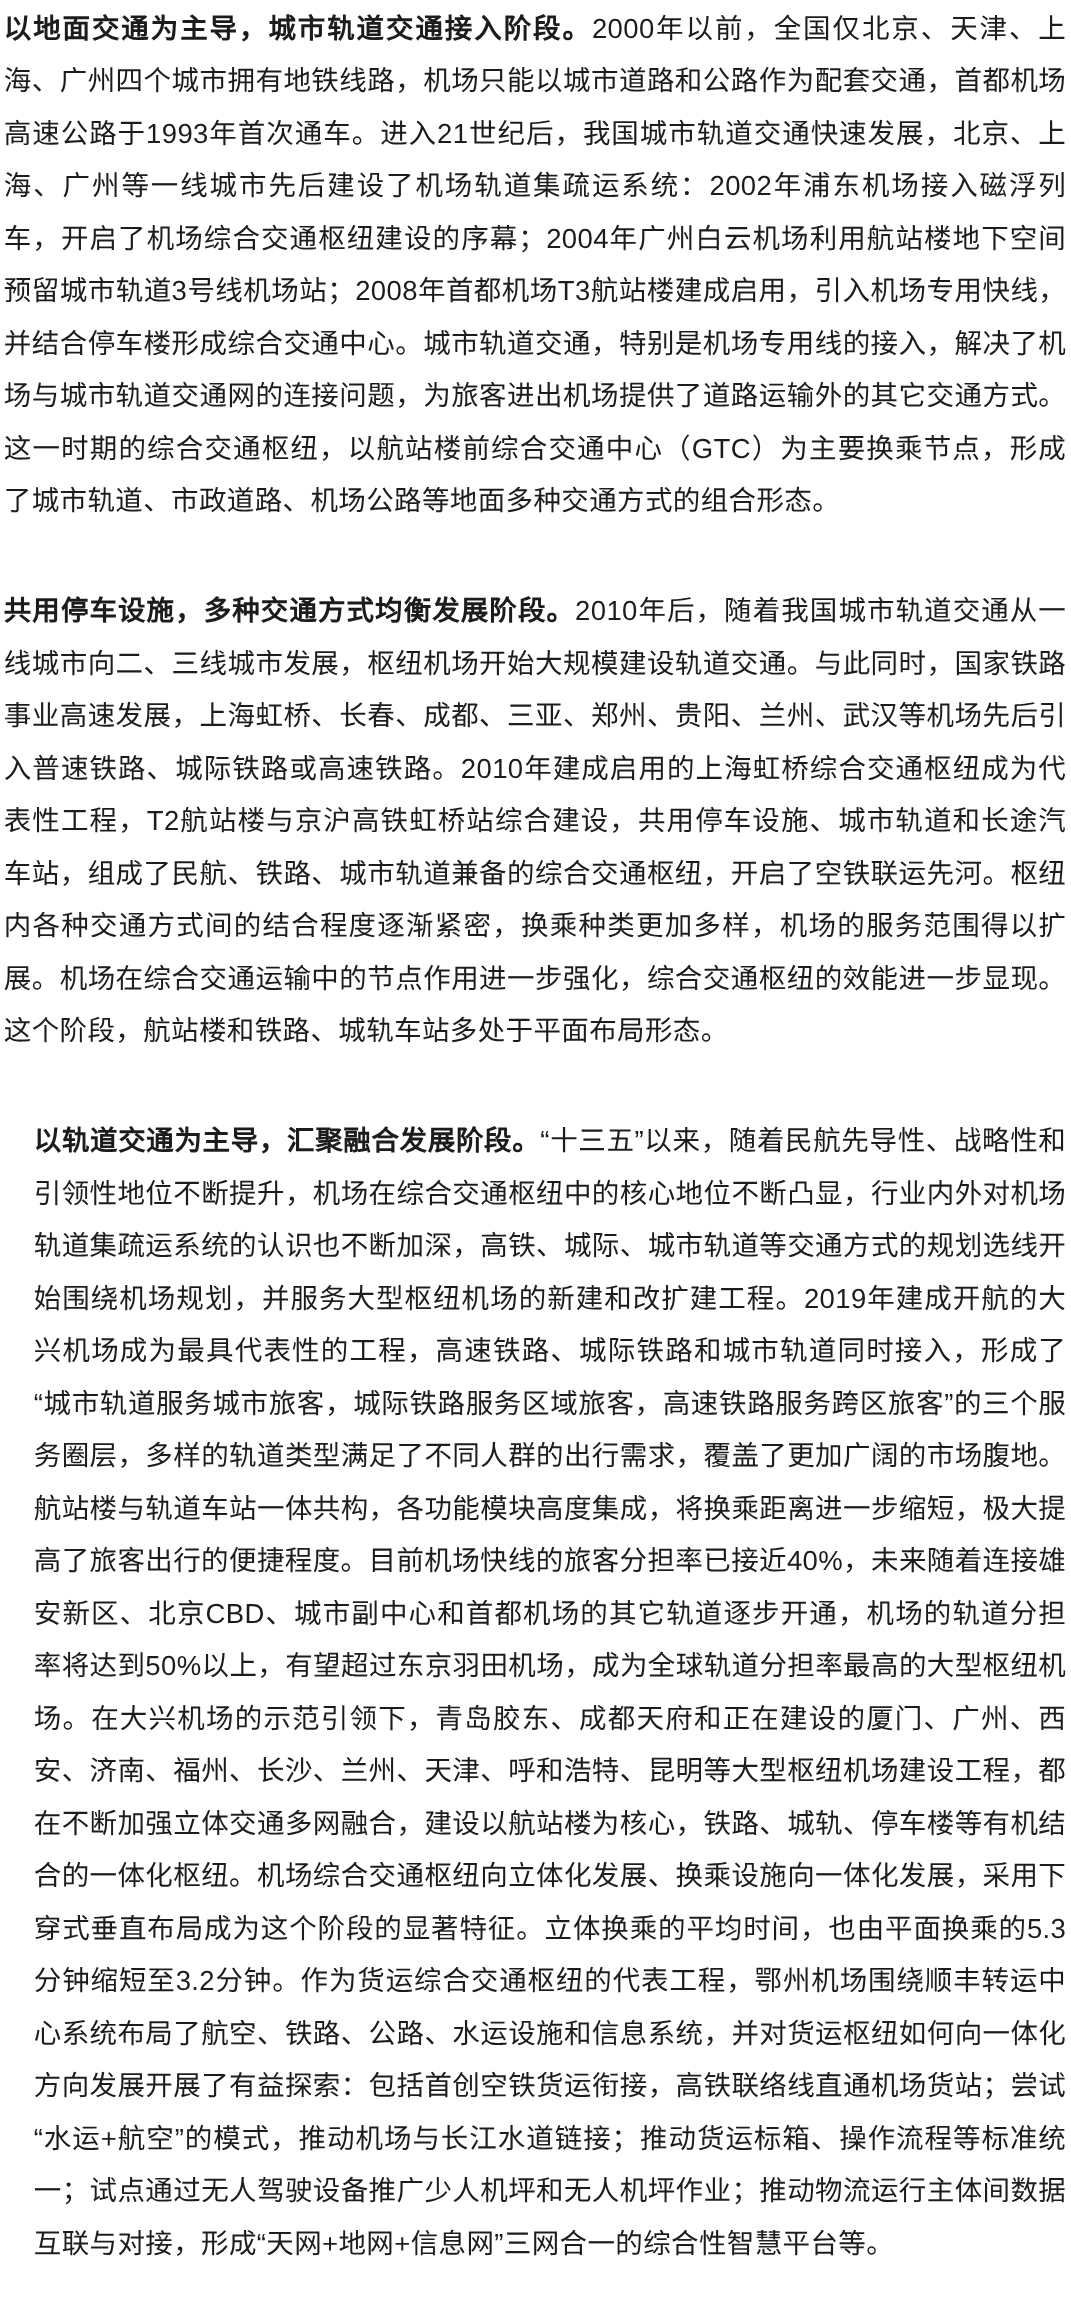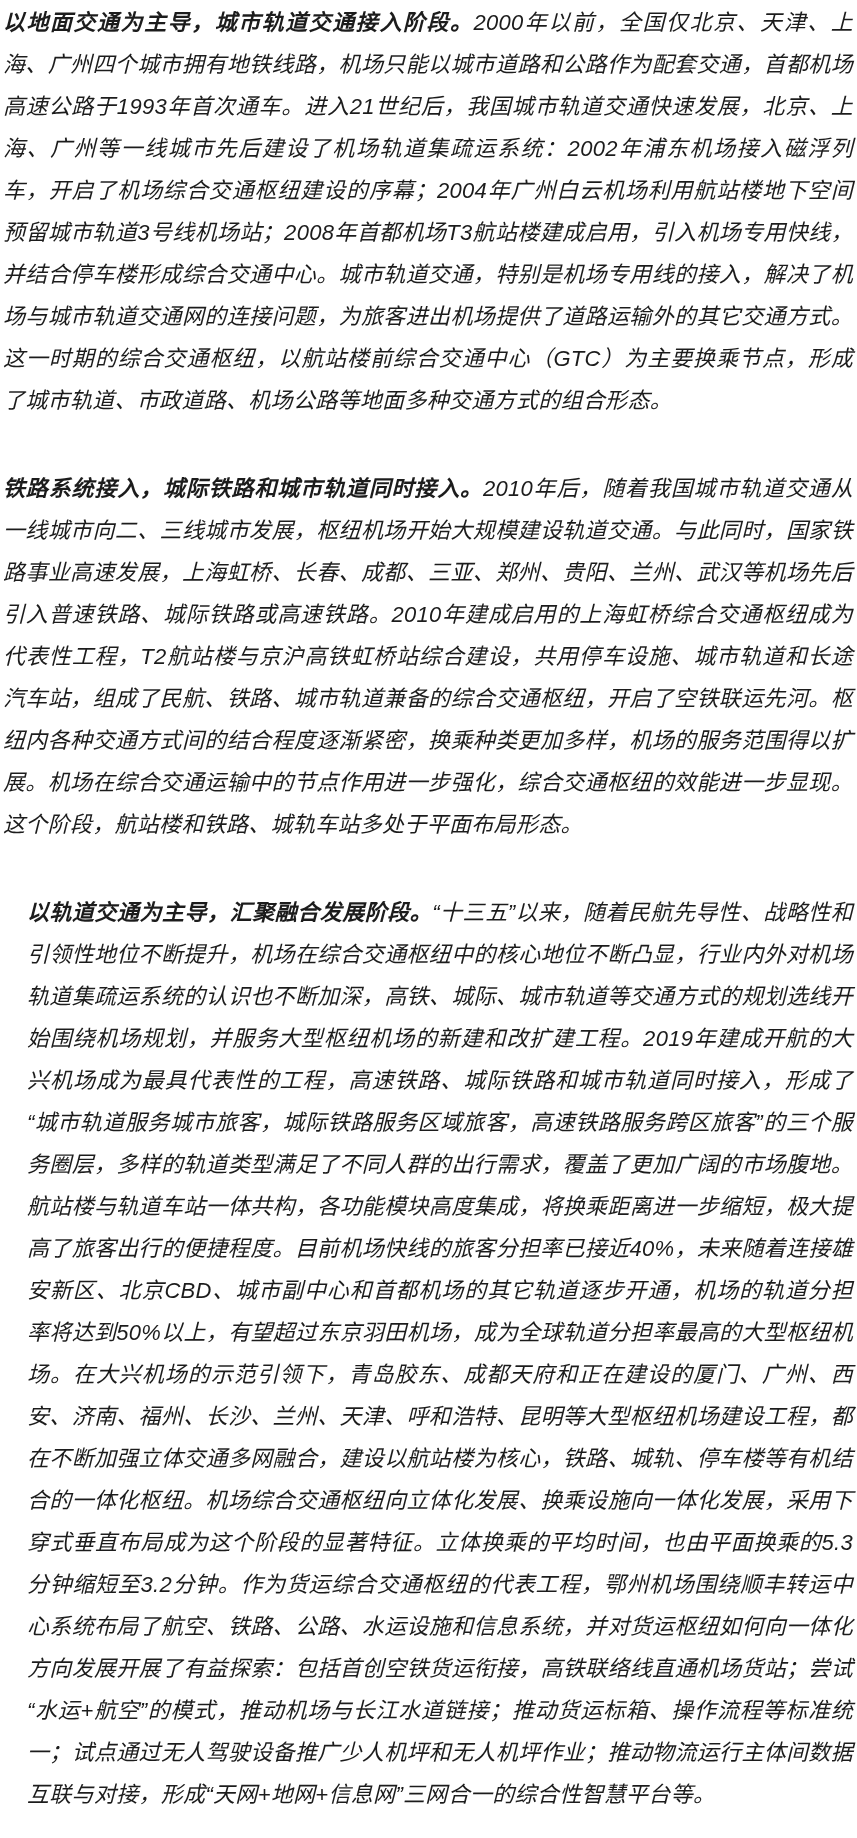--- a/index.html
+++ b/index.html
@@ -16,40 +16,39 @@
     font-size: 22px;
     line-height: 42px;
     color: #1c1c1c;
     text-align: justify;
     text-justify: inter-ideograph;
     letter-spacing: 0.3px;
     -webkit-font-smoothing: antialiased;
   }
   .para {
     margin: 0 0 46px 0;
-    font-style: italic;
   }
   .para:last-child {
     margin-bottom: 0;
     margin-left: 24px;
   }
   .lead {
     font-weight: 700;
   }
 </style>
 </head>
 <body style="background: rgb(255, 255, 255);">
 
 <div class="page" style="color: rgb(28, 28, 28);">
 
   <p class="para">
     <strong class="lead">以地面交通为主导，城市轨道交通接入阶段。</strong><span>2000年以前，全国仅北京、天津、上海、广州四个城市拥有地铁线路，机场只能以城市道路和公路作为配套交通，首都机场高速公路于1993年首次通车。进入21世纪后，我国城市轨道交通快速发展，北京、上海、广州等一线城市先后建设了机场轨道集疏运系统：2002年浦东机场接入磁浮列车，开启了机场综合交通枢纽建设的序幕；2004年广州白云机场利用航站楼地下空间预留城市轨道3号线机场站；2008年首都机场T3航站楼建成启用，引入机场专用快线，并结合停车楼形成综合交通中心。城市轨道交通，特别是机场专用线的接入，解决了机场与城市轨道交通网的连接问题，为旅客进出机场提供了道路运输外的其它交通方式。这一时期的综合交通枢纽，以航站楼前综合交通中心（GTC）为主要换乘节点，形成了城市轨道、市政道路、机场公路等地面多种交通方式的组合形态。</span>
   </p>
 
   <p class="para">
-    <strong class="lead">铁路系统接入，城际铁路和城市轨道同时接入。</strong><span>2010年后，随着我国城市轨道交通从一线城市向二、三线城市发展，枢纽机场开始大规模建设轨道交通。与此同时，国家铁路事业高速发展，上海虹桥、长春、成都、三亚、郑州、贵阳、兰州、武汉等机场先后引入普速铁路、城际铁路或高速铁路。2010年建成启用的上海虹桥综合交通枢纽成为代表性工程，T2航站楼与京沪高铁虹桥站综合建设，共用停车设施、城市轨道和长途汽车站，组成了民航、铁路、城市轨道兼备的综合交通枢纽，开启了空铁联运先河。枢纽内各种交通方式间的结合程度逐渐紧密，换乘种类更加多样，机场的服务范围得以扩展。机场在综合交通运输中的节点作用进一步强化，综合交通枢纽的效能进一步显现。这个阶段，航站楼和铁路、城轨车站多处于平面布局形态。</span>
+    <strong class="lead">共用停车设施，多种交通方式均衡发展阶段。</strong><span>2010年后，随着我国城市轨道交通从一线城市向二、三线城市发展，枢纽机场开始大规模建设轨道交通。与此同时，国家铁路事业高速发展，上海虹桥、长春、成都、三亚、郑州、贵阳、兰州、武汉等机场先后引入普速铁路、城际铁路或高速铁路。2010年建成启用的上海虹桥综合交通枢纽成为代表性工程，T2航站楼与京沪高铁虹桥站综合建设，共用停车设施、城市轨道和长途汽车站，组成了民航、铁路、城市轨道兼备的综合交通枢纽，开启了空铁联运先河。枢纽内各种交通方式间的结合程度逐渐紧密，换乘种类更加多样，机场的服务范围得以扩展。机场在综合交通运输中的节点作用进一步强化，综合交通枢纽的效能进一步显现。这个阶段，航站楼和铁路、城轨车站多处于平面布局形态。</span>
   </p>
 
   <p class="para">
     <strong class="lead">以轨道交通为主导，汇聚融合发展阶段。</strong><span>“十三五”以来，随着民航先导性、战略性和引领性地位不断提升，机场在综合交通枢纽中的核心地位不断凸显，行业内外对机场轨道集疏运系统的认识也不断加深，高铁、城际、城市轨道等交通方式的规划选线开始围绕机场规划，并服务大型枢纽机场的新建和改扩建工程。2019年建成开航的大兴机场成为最具代表性的工程，高速铁路、城际铁路和城市轨道同时接入，形成了“城市轨道服务城市旅客，城际铁路服务区域旅客，高速铁路服务跨区旅客”的三个服务圈层，多样的轨道类型满足了不同人群的出行需求，覆盖了更加广阔的市场腹地。航站楼与轨道车站一体共构，各功能模块高度集成，将换乘距离进一步缩短，极大提高了旅客出行的便捷程度。目前机场快线的旅客分担率已接近40%，未来随着连接雄安新区、北京CBD、城市副中心和首都机场的其它轨道逐步开通，机场的轨道分担率将达到50%以上，有望超过东京羽田机场，成为全球轨道分担率最高的大型枢纽机场。在大兴机场的示范引领下，青岛胶东、成都天府和正在建设的厦门、广州、西安、济南、福州、长沙、兰州、天津、呼和浩特、昆明等大型枢纽机场建设工程，都在不断加强立体交通多网融合，建设以航站楼为核心，铁路、城轨、停车楼等有机结合的一体化枢纽。机场综合交通枢纽向立体化发展、换乘设施向一体化发展，采用下穿式垂直布局成为这个阶段的显著特征。立体换乘的平均时间，也由平面换乘的5.3分钟缩短至3.2分钟。作为货运综合交通枢纽的代表工程，鄂州机场围绕顺丰转运中心系统布局了航空、铁路、公路、水运设施和信息系统，并对货运枢纽如何向一体化方向发展开展了有益探索：包括首创空铁货运衔接，高铁联络线直通机场货站；尝试“水运+航空”的模式，推动机场与长江水道链接；推动货运标箱、操作流程等标准统一；试点通过无人驾驶设备推广少人机坪和无人机坪作业；推动物流运行主体间数据互联与对接，形成“天网+地网+信息网”三网合一的综合性智慧平台等。</span>
   </p>
 
 </div>
 
 </body></html>

